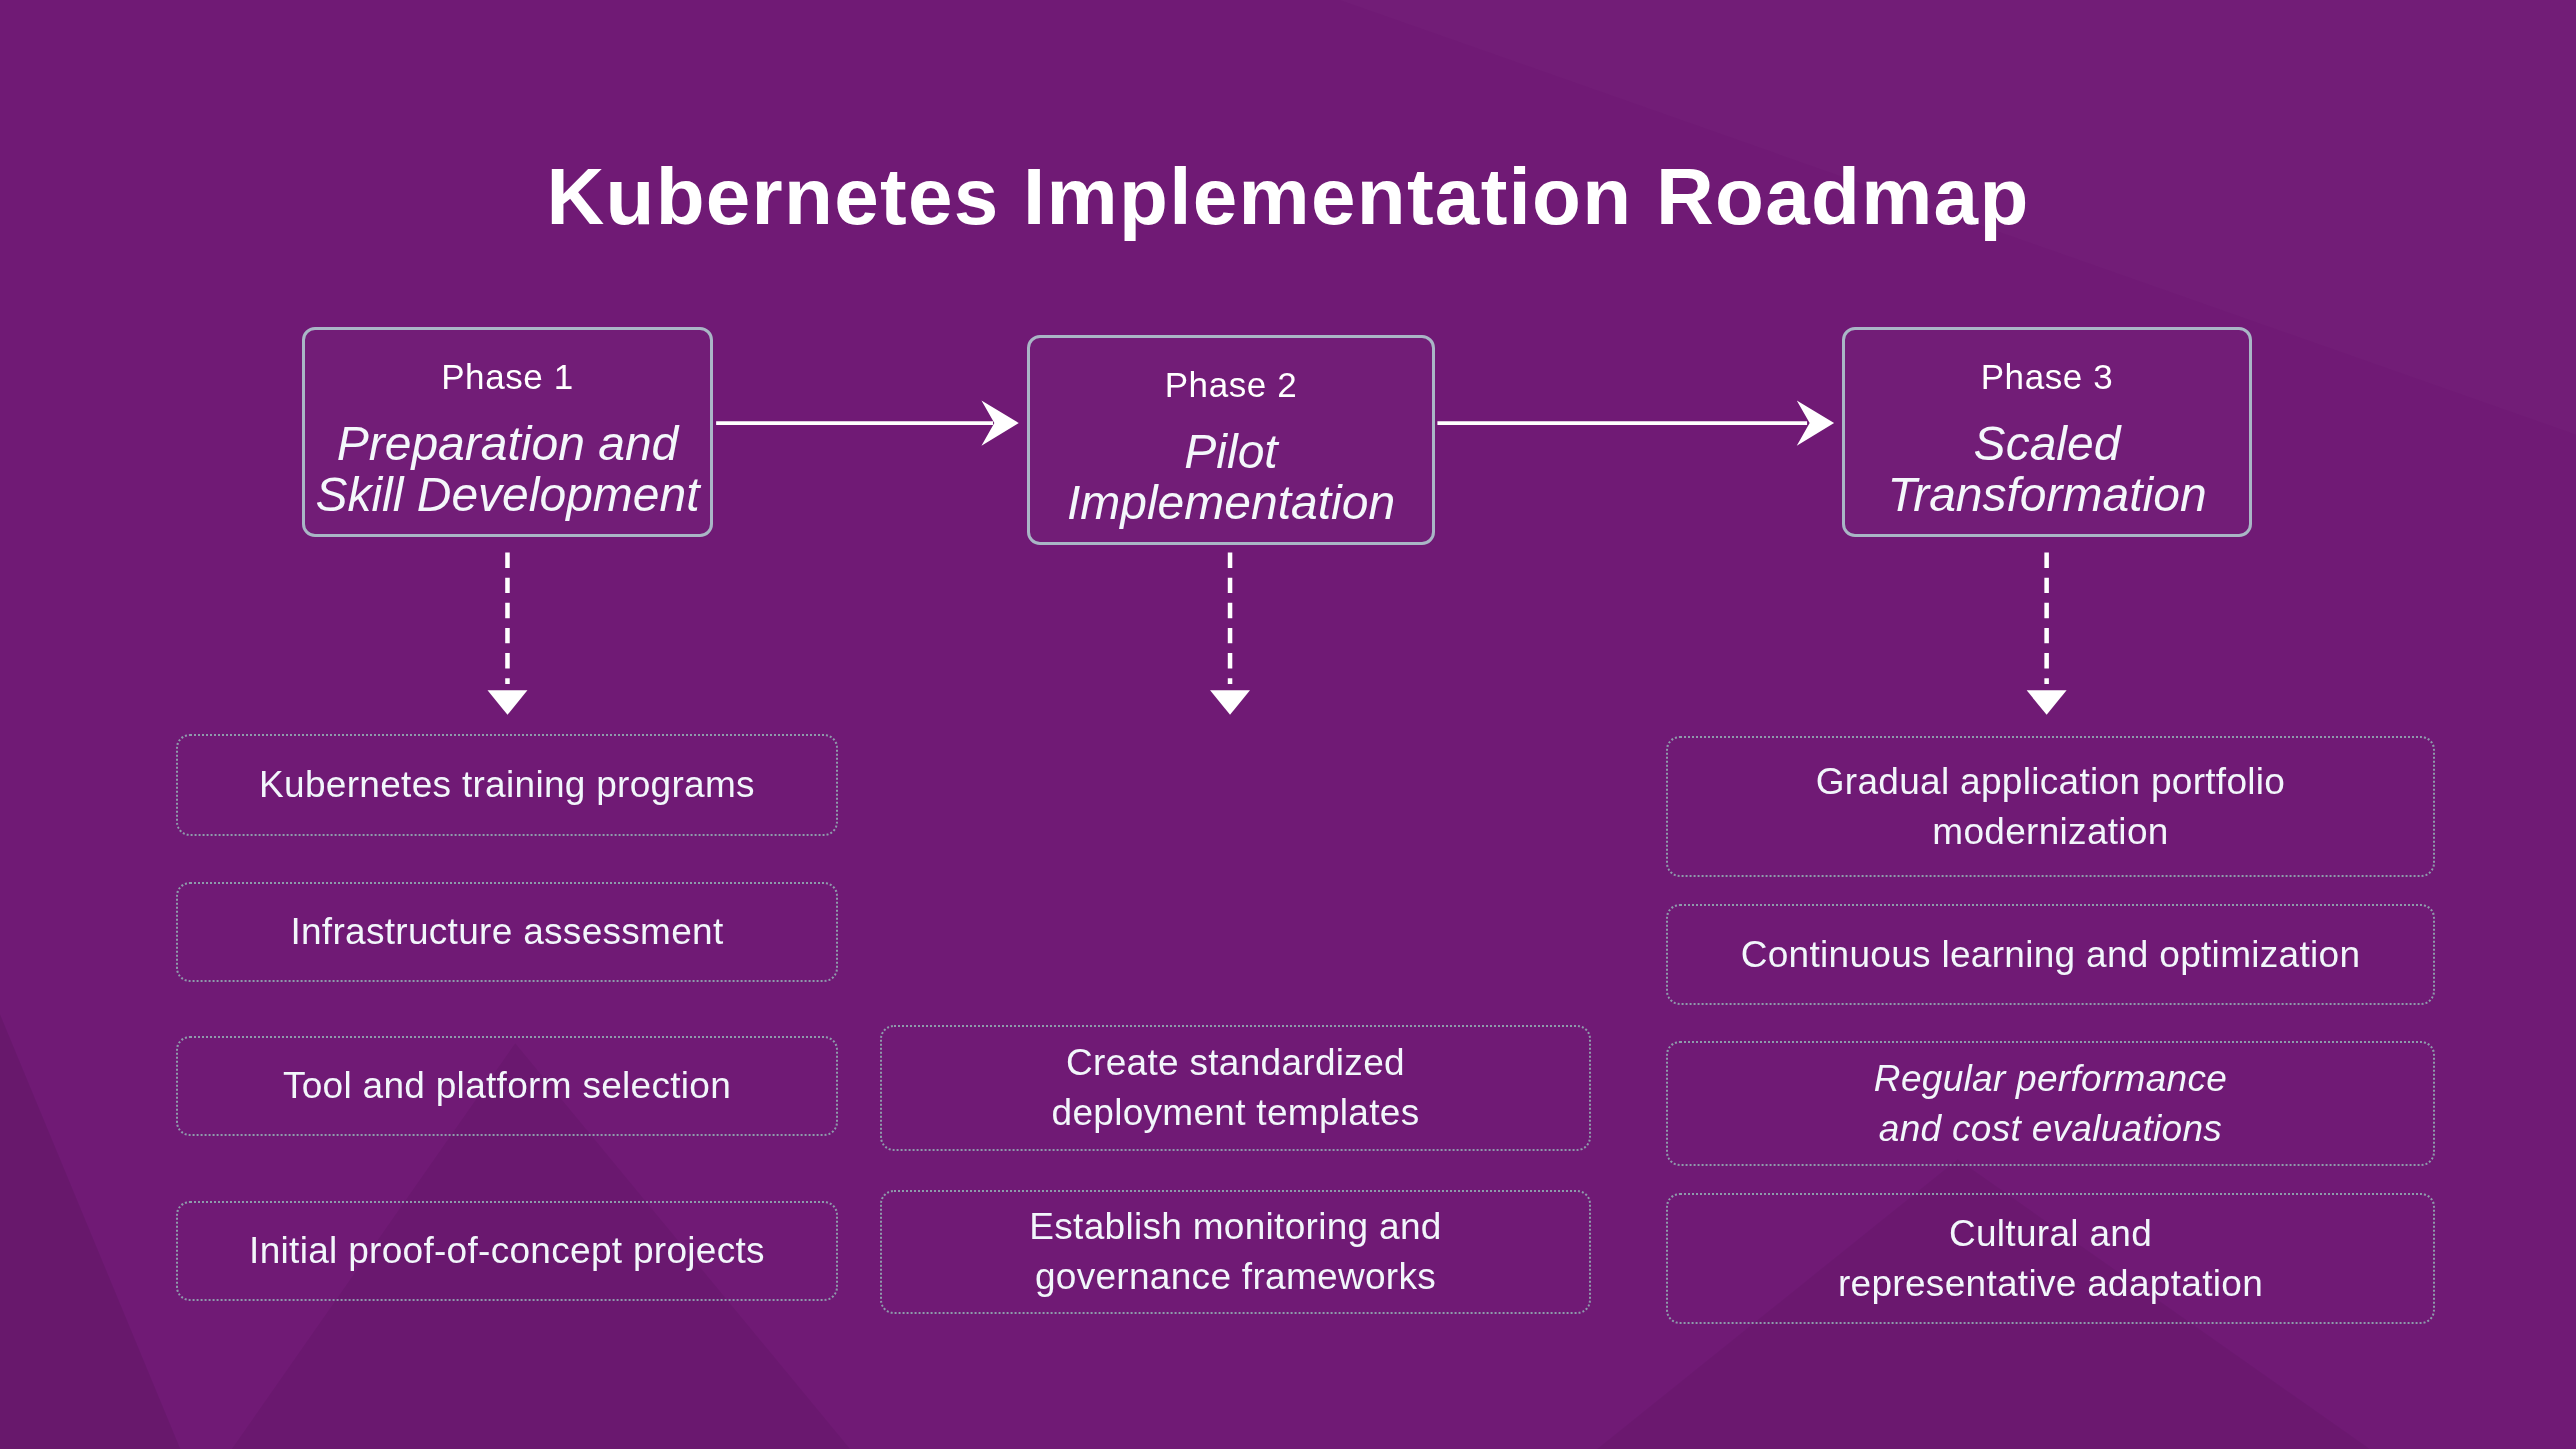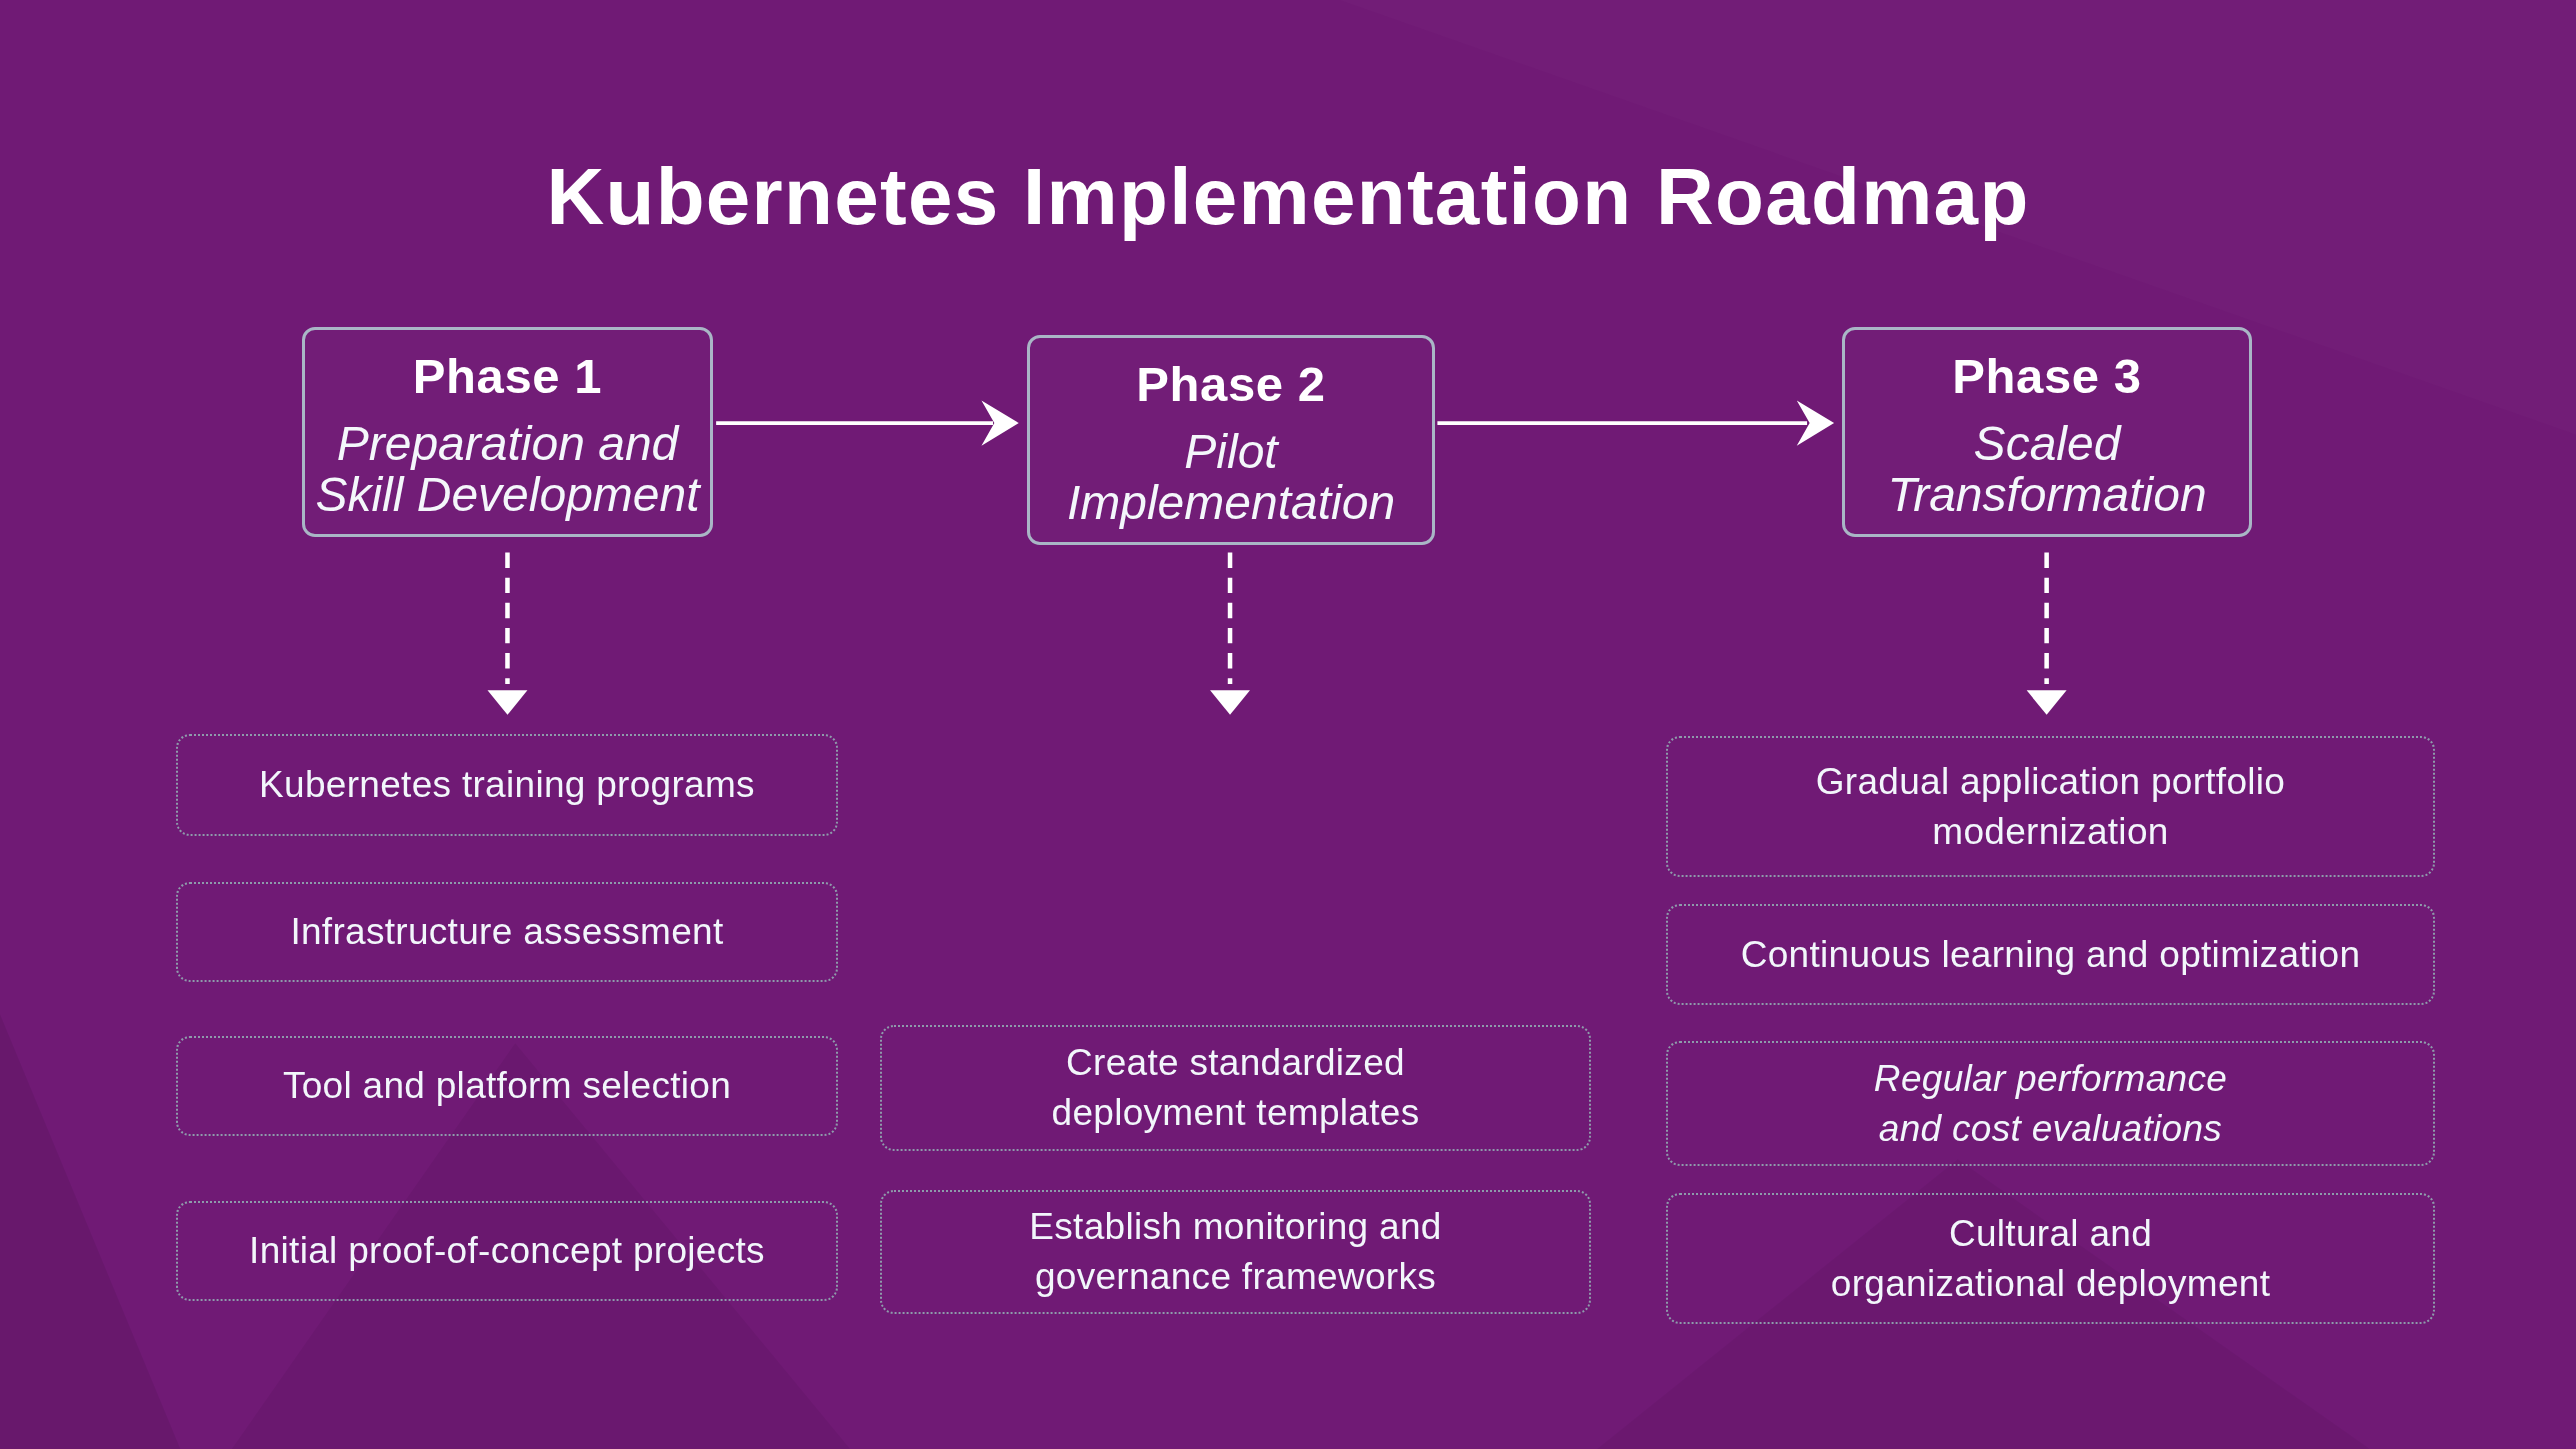--- a/index.html
+++ b/index.html
@@ -53,22 +53,22 @@
     padding-top: 19.3px;
     text-align: center;
     color: #ffffff;
     background: rgba(255,255,255,0.015);
   }
   #phase-box-1 { left: 302px;  top: 327px; width: 411px; height: 210px; }
   #phase-box-2 { left: 1027px; top: 335px; width: 408px; height: 210px; }
   #phase-box-3 { left: 1842px; top: 327px; width: 410px; height: 210px; }
 
   .phase-name {
-    font-size: 49px;
-    font-weight: bold;
+    font-size: 35px;
+    font-weight: normal;
     line-height: 55px;
     letter-spacing: 0.6px;
   }
   .phase-sub {
     margin-top: 14px;
     font-size: 48px;
     line-height: 51px;
     font-weight: 300;
     color: #f4f7fb;
     white-space: pre-line;
@@ -178,16 +178,16 @@
 deployment templates</div>
   <div class="item" id="item-2-4">Establish monitoring and
 governance frameworks</div>
 
   <div class="item" id="item-3-1">Gradual application portfolio
 modernization</div>
   <div class="item" id="item-3-2">Continuous learning and optimization</div>
   <div class="item" id="item-3-3">Regular performance
 and cost evaluations</div>
   <div class="item" id="item-3-4">Cultural and
-organizational deployment</div>
+representative adaptation</div>
 
 </div>
 
 
 </body></html>

